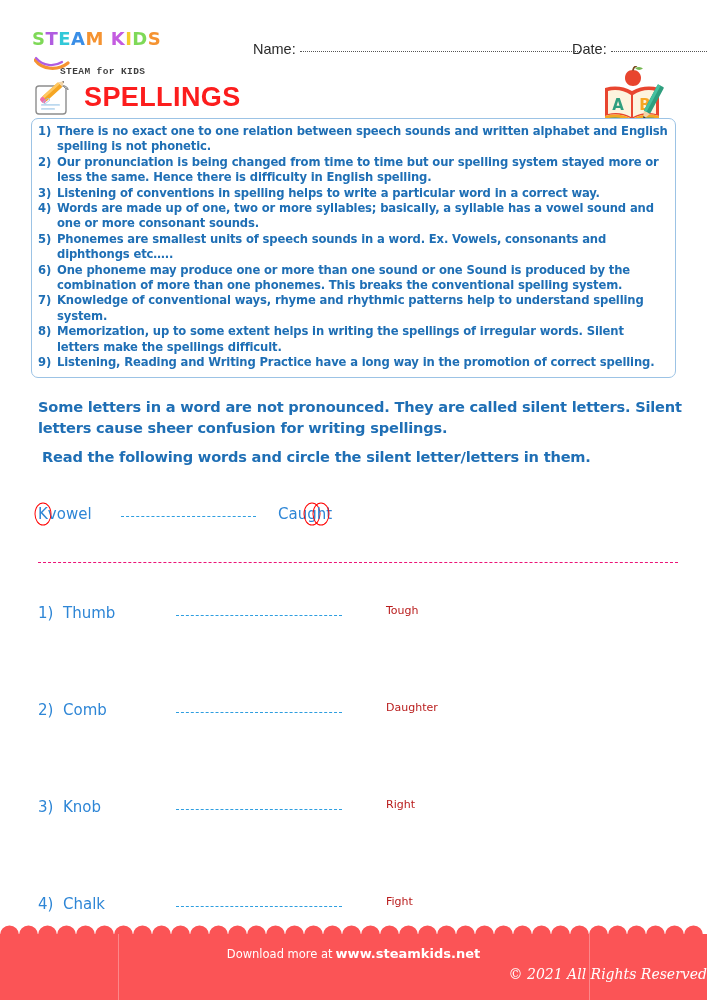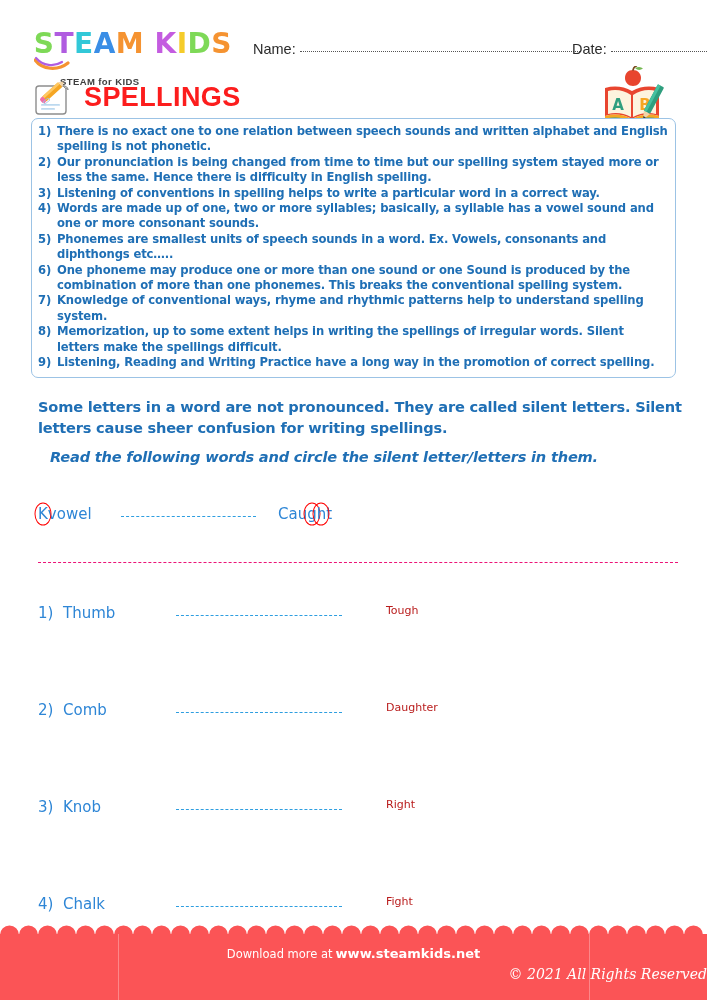--- a/index.html
+++ b/index.html
@@ -29,37 +29,36 @@
     width: 707px;
     height: 78px;
   }
   .logo-block {
     position: absolute;
     left: 32px;
     top: 30px;
     width: 200px;
   }
   .logo-word {
-    font-size: 28px;
+    font-size: 18px;
     font-weight: 800;
     letter-spacing: 0.5px;
     line-height: 1;
     white-space: nowrap;
     font-family: "DejaVu Sans", sans-serif;
-    text-align: right;
   }
   .logo-word span { display: inline-block; }
   .logo-sub {
     margin-top: 18px;
     margin-left: 28px;
     font-size: 9.5px;
     font-weight: 800;
     color: #3f3f3f;
     letter-spacing: 0.4px;
-    font-family: Liberation Sans, sans-serif;
+    font-family: Liberation Mono, monospace;
   }
   .logo-swoosh {
     position: absolute;
     left: 2px;
     top: 26px;
     width: 36px;
     height: 16px;
   }
 
   .field {
@@ -147,21 +146,21 @@
     top: 397px;
     width: 645px;
     color: #1f6fb5;
     font-size: 14.6px;
     font-weight: 700;
     line-height: 1.42;
     font-family: "DejaVu Sans", sans-serif;
     letter-spacing: -0.2px;
   }
   .intro-para { margin: 0; }
-  .intro-read { margin: 9px 0 0 12px; font-style: italic; }
+  .intro-read { margin: 9px 0 0 4px; }
   .intro-example { margin: 6px 0 0 0; }
 
   
   .example-row {
     position: absolute;
     left: 38px;
     top: 505px;
     width: 620px;
     height: 30px;
   }

